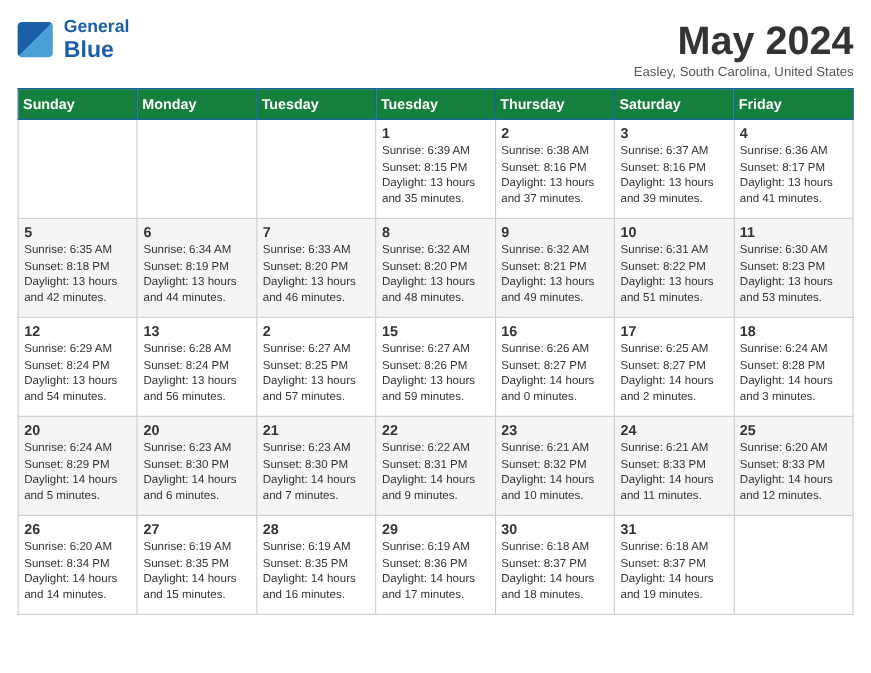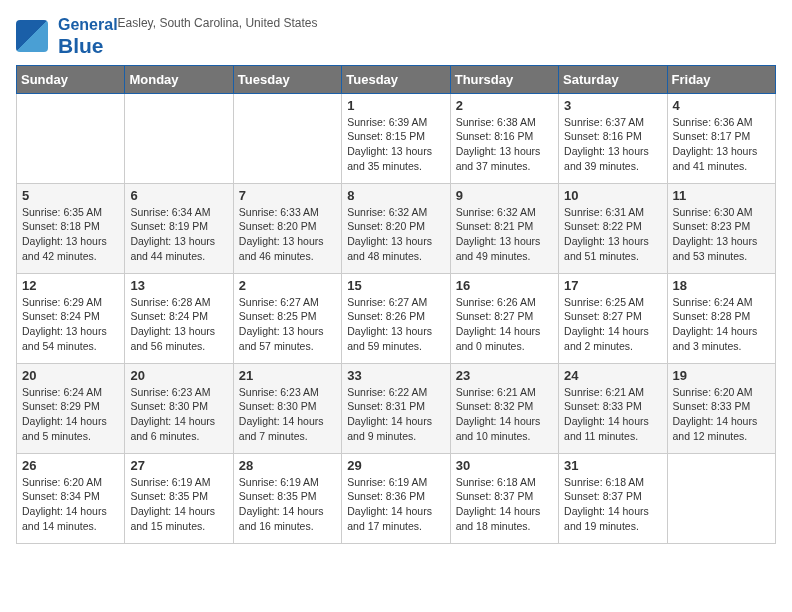--- a/index.html
+++ b/index.html
@@ -5,20 +5,21 @@
     * { box-sizing: border-box; margin: 0; padding: 0; }
     body {
       font-family: Arial, sans-serif;
       background: #fff;
       width: 792px;
       min-height: 612px;
       padding: 16px;
     }
     .header {
       display: flex;
+      justify-content: space-between;
       align-items: flex-start;
       margin-bottom: 8px;
     }
     .logo {
       display: flex;
       align-items: center;
       gap: 4px;
     }
     .logo-text {
       font-size: 18px;
@@ -40,21 +41,21 @@
     .location {
       font-size: 12px;
       color: #555;
     }
     table {
       width: 100%;
       border-collapse: collapse;
       table-layout: fixed;
     }
     thead tr {
-      background-color: #737373;
+      background-color: #15803d;
       color: #fff;
     }
     thead th {
       padding: 6px 4px;
       font-size: 13px;
       font-weight: bold;
       text-align: left;
       border: 1px solid #1a5fa8;
     }
     tbody tr {
@@ -84,20 +85,21 @@
 
 <div class="header">
   <div class="logo">
 
     <div class="logo-text">
       <div><span>General</span></div>
       <div><span>Blue</span></div>
     </div>
   </div>
   <div class="title-block">
+    <div class="month-title">May 2024</div>
     <div class="location">Easley, South Carolina, United States</div>
   </div>
 </div>
 
 <table>
   <thead>
     <tr>
     <th>Sunday</th>
         <th>Monday</th>
         <th>Tuesday</th>
@@ -196,33 +198,33 @@
         </td>
         <td>
           <div class="day-number">20</div>
           <div class="cell-text">Sunrise: 6:23 AM<br>Sunset: 8:30 PM<br>Daylight: 14 hours<br>and 6 minutes.</div>
         </td>
         <td>
           <div class="day-number">21</div>
           <div class="cell-text">Sunrise: 6:23 AM<br>Sunset: 8:30 PM<br>Daylight: 14 hours<br>and 7 minutes.</div>
         </td>
         <td>
-          <div class="day-number">33</div>
+          <div class="day-number">22</div>
           <div class="cell-text">Sunrise: 6:22 AM<br>Sunset: 8:31 PM<br>Daylight: 14 hours<br>and 9 minutes.</div>
         </td>
         <td>
           <div class="day-number">23</div>
           <div class="cell-text">Sunrise: 6:21 AM<br>Sunset: 8:32 PM<br>Daylight: 14 hours<br>and 10 minutes.</div>
         </td>
         <td>
           <div class="day-number">24</div>
           <div class="cell-text">Sunrise: 6:21 AM<br>Sunset: 8:33 PM<br>Daylight: 14 hours<br>and 11 minutes.</div>
         </td>
         <td>
-          <div class="day-number">19</div>
+          <div class="day-number">25</div>
           <div class="cell-text">Sunrise: 6:20 AM<br>Sunset: 8:33 PM<br>Daylight: 14 hours<br>and 12 minutes.</div>
         </td>
       </tr>
       <tr>
         <td>
           <div class="day-number">26</div>
           <div class="cell-text">Sunrise: 6:20 AM<br>Sunset: 8:34 PM<br>Daylight: 14 hours<br>and 14 minutes.</div>
         </td>
         <td>
           <div class="day-number">27</div>

